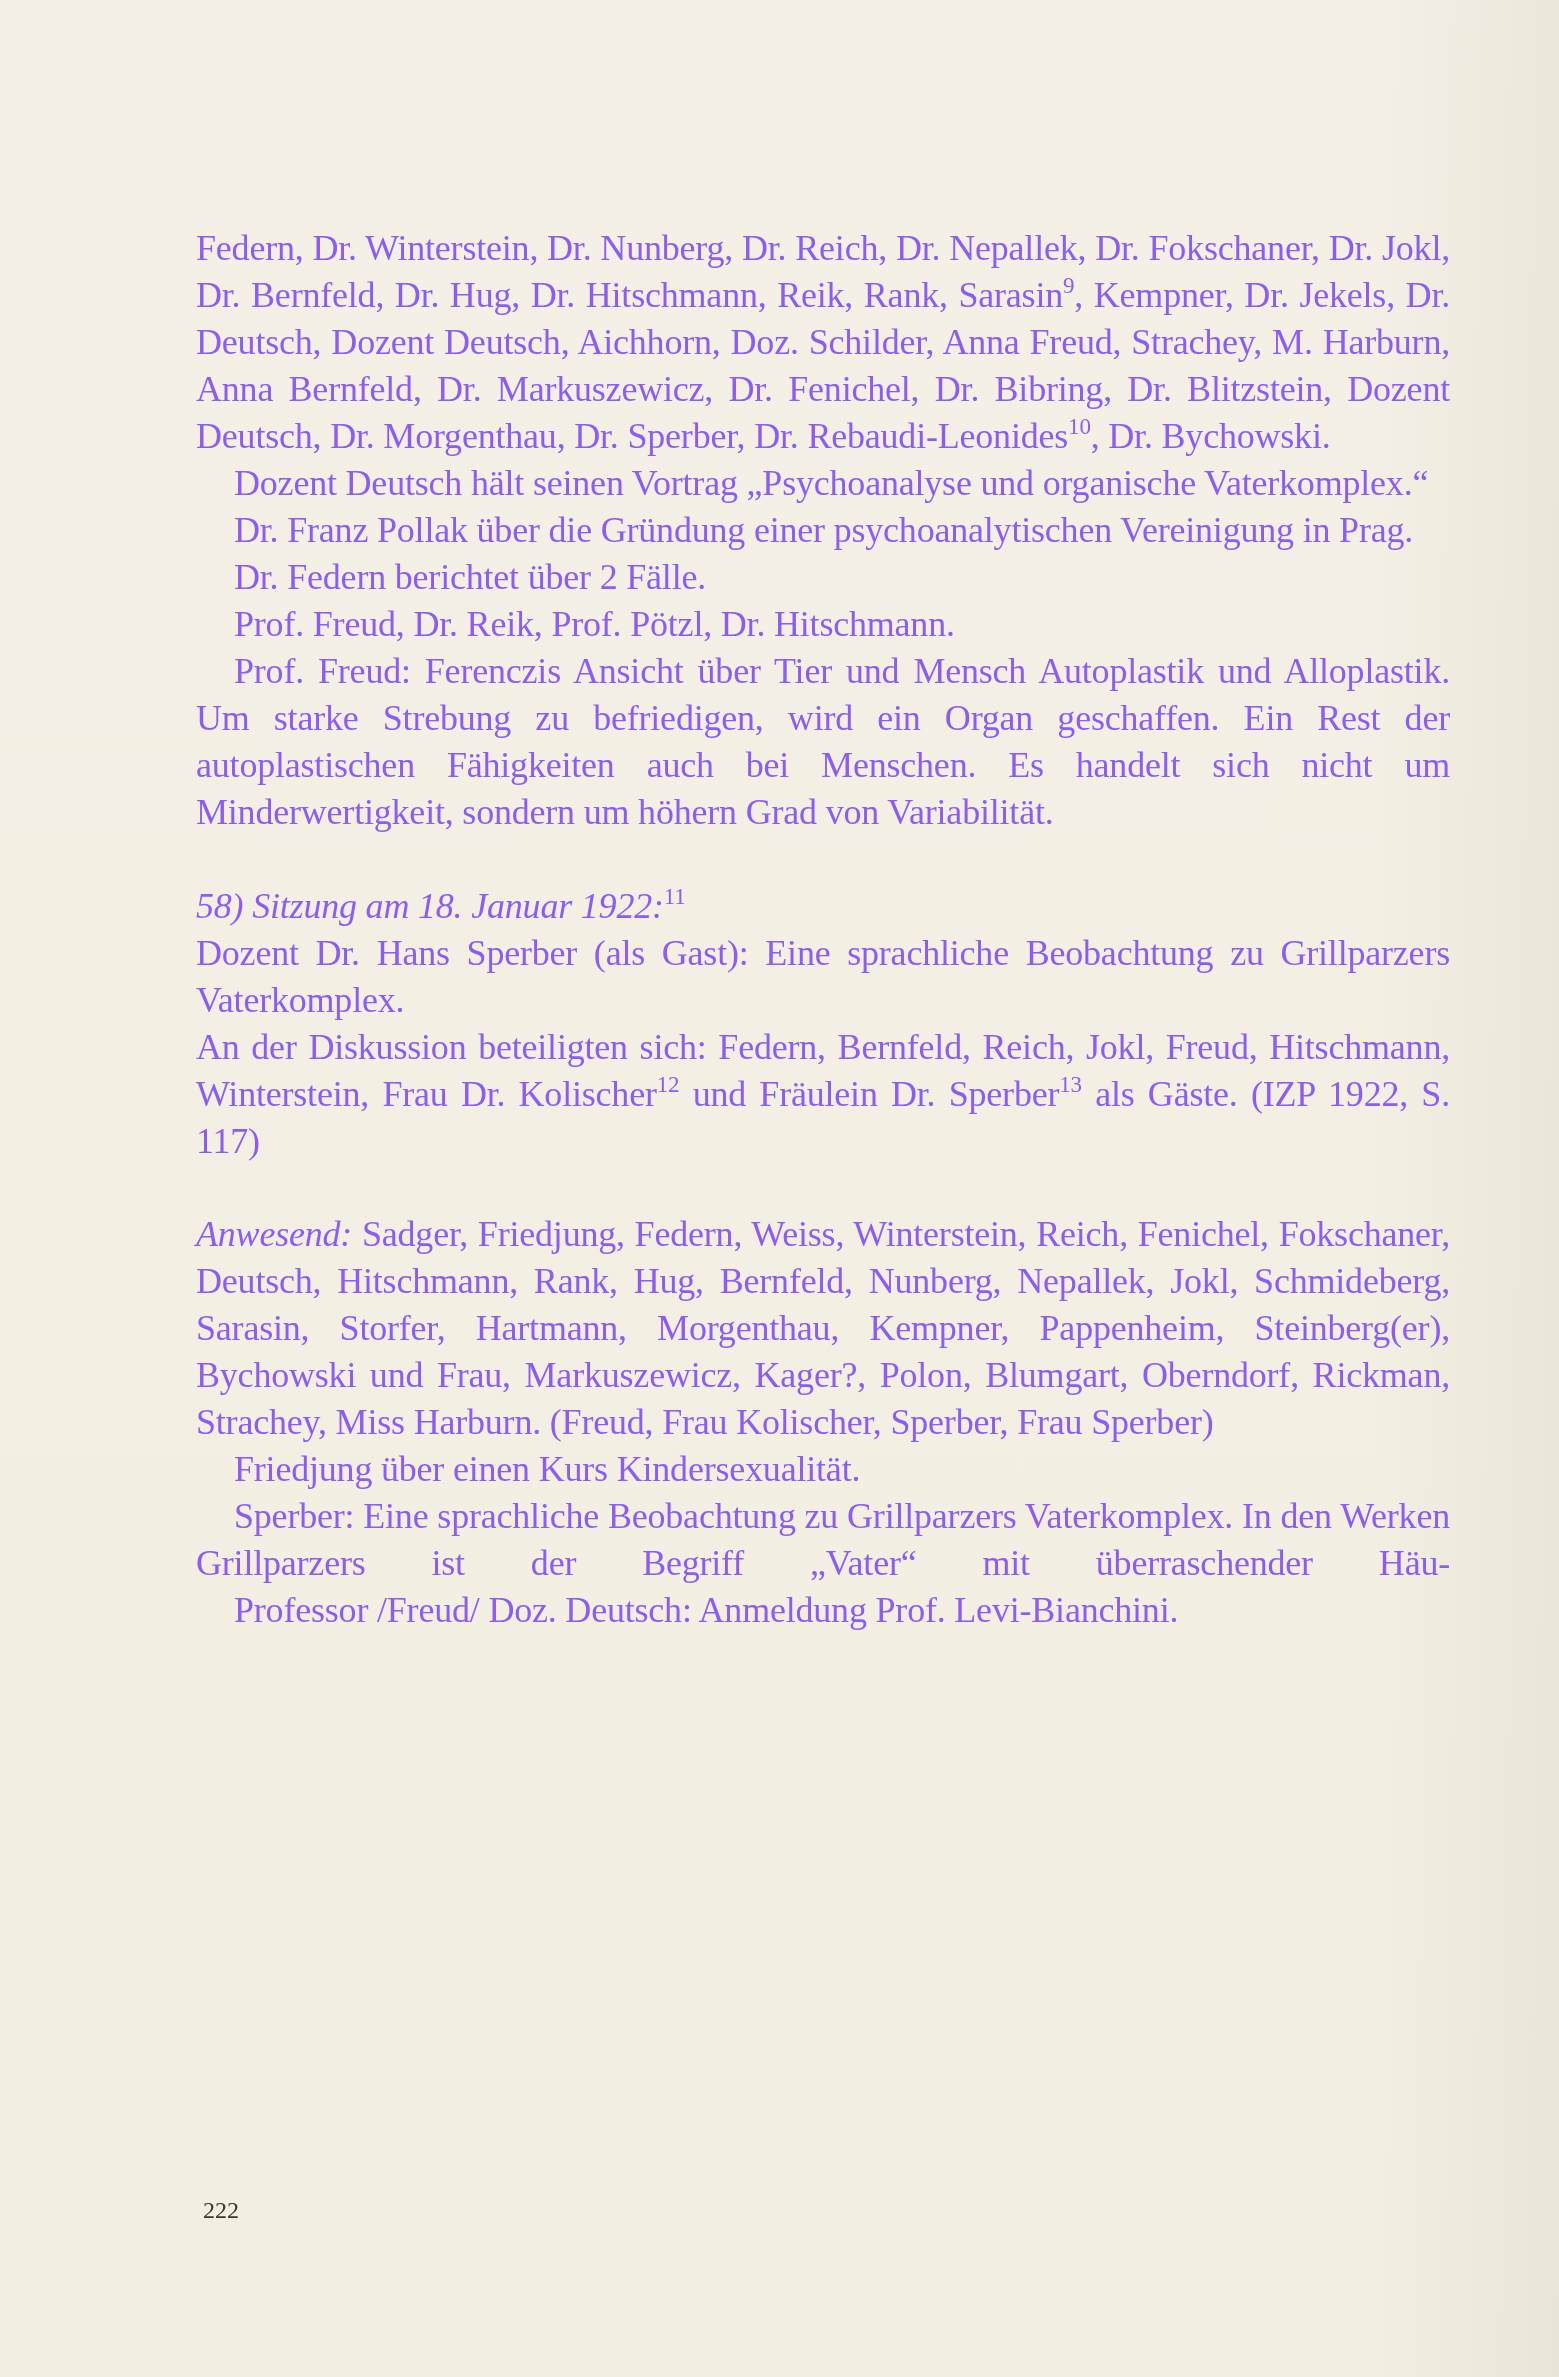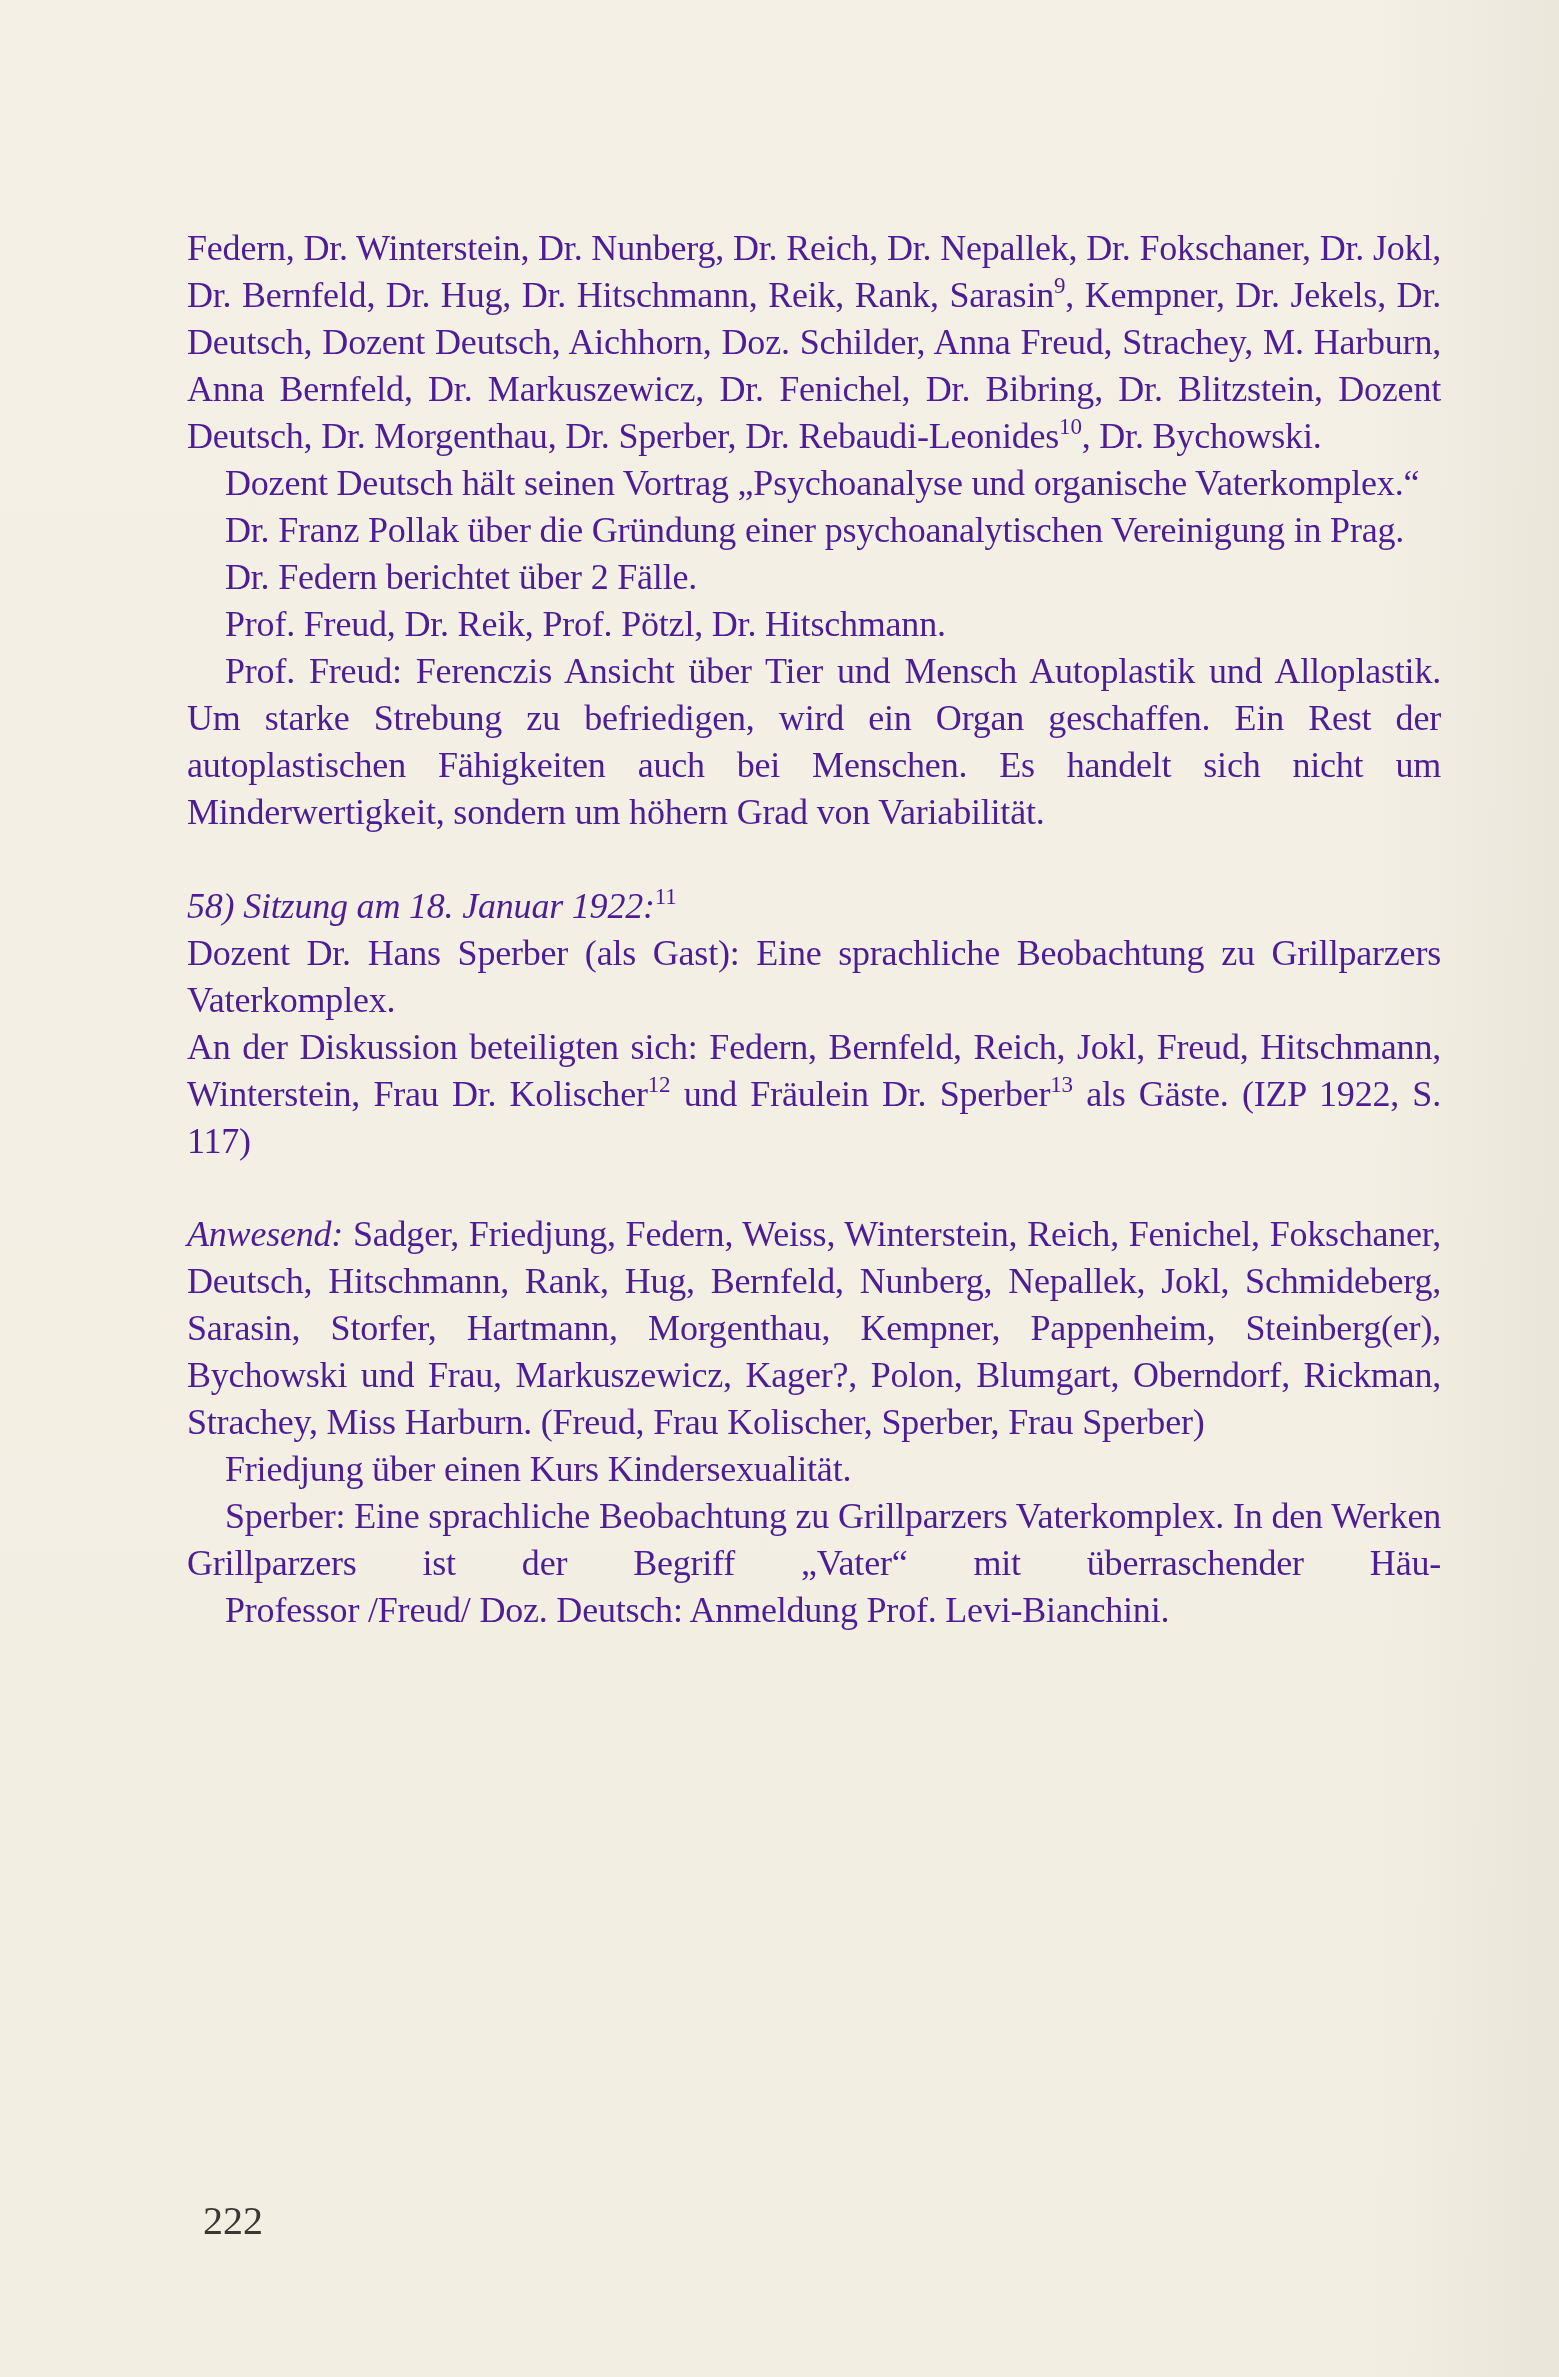--- a/index.html
+++ b/index.html
@@ -11,48 +11,48 @@
       overflow: hidden;
     }
     .page-bg {
       position: absolute; inset: 0;
       background:
         linear-gradient(to right, rgba(0,0,0,0) 0%, rgba(0,0,0,0) 88%, rgba(120,110,90,0.07) 100%),
         linear-gradient(to bottom, #f4f0e5 0%, #f2eee2 100%);
     }
     .text-block {
       position: absolute;
-      left: 187px;
+      left: 196px;
       top: 225px;
       width: 1254px;
       font-family: "Liberation Serif", "DejaVu Serif", serif;
       font-size: 36px;
       line-height: 47px;
-      color: #4c1d95;
+      color: #8b5cf6;
       text-align: justify;
       hyphens: none;
       letter-spacing: -0.2px;
     }
     .text-block p { margin: 0; }
     .indent { text-indent: 38px; }
     .indent-small { text-indent: 35px; }
     .gap { height: 47px; }
     .gap-small { height: 46px; }
     sup {
       font-size: 23px;
       line-height: 0;
       vertical-align: 14px;
     }
     .heading em, .lead em { font-style: italic; }
     .page-number {
       position: absolute;
       left: 203px;
       top: 2197px;
       font-family: "Liberation Serif", "DejaVu Serif", serif;
-      font-size: 40px;
+      font-size: 24px;
       color: #3b3733;
     }
   </style>
 </head>
 <body>
 
 <div class="page-bg"></div>
 
 <div class="text-block">
 

